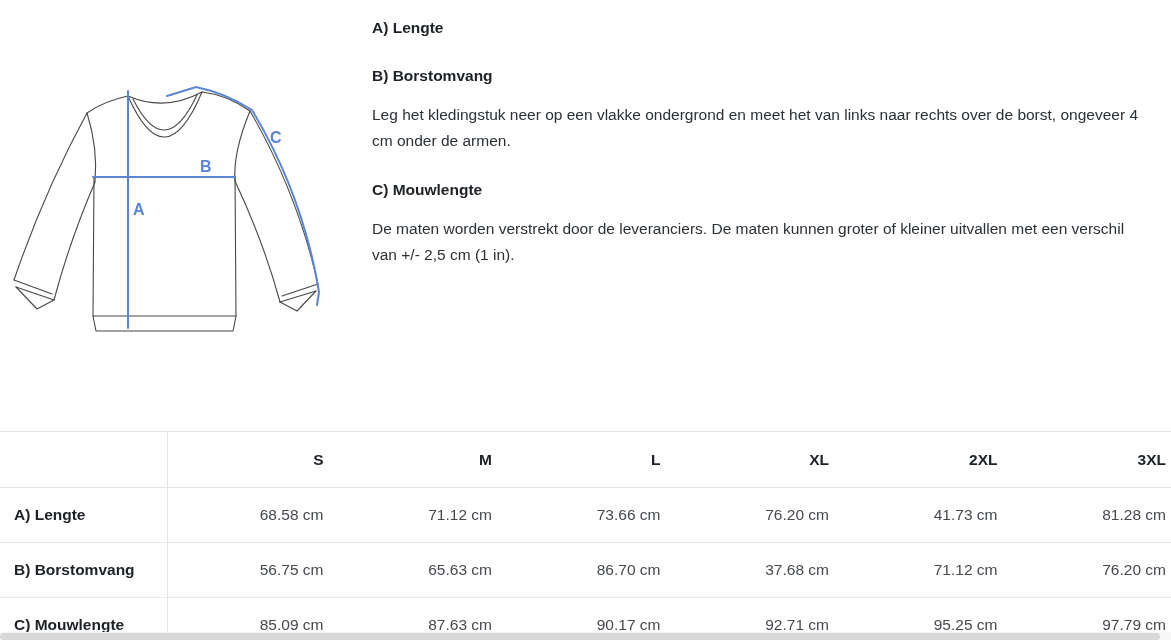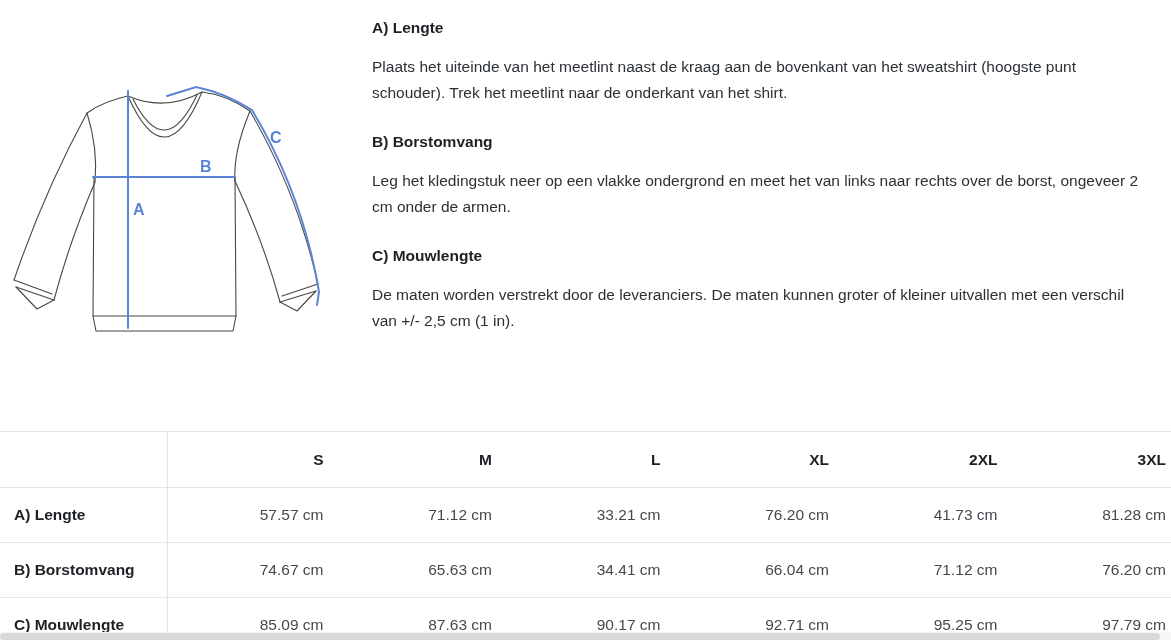--- a/index.html
+++ b/index.html
@@ -93,23 +93,22 @@
       <g fill="#5b84d6" font-family="Liberation Sans, sans-serif" font-size="16" font-weight="700">
         <text x="133" y="215">A</text>
         <text x="200" y="172">B</text>
         <text x="270" y="143">C</text>
       </g>
     </svg>
   </div>
 
   <div class="text-col">
     <div class="heading">A) Lengte</div>
-    <p class="para">Plaats het uiteinde van het meetlint naast de kraag aan de bovenkant van het sweatshirt (hoogste punt schouder). Trek het meetlint naar de onderkant van het shirt.</p>
     <div class="heading">B) Borstomvang</div>
-    <p class="para">Leg het kledingstuk neer op een vlakke ondergrond en meet het van links naar rechts over de borst, ongeveer 2 cm onder de armen.</p>
+    <p class="para">Leg het kledingstuk neer op een vlakke ondergrond en meet het van links naar rechts over de borst, ongeveer 4 cm onder de armen.</p>
     <div class="heading">C) Mouwlengte</div>
     <p class="para">De maten worden verstrekt door de leveranciers. De maten kunnen groter of kleiner uitvallen met een verschil van +/- 2,5 cm (1 in).</p>
   </div>
 
   <div class="table-wrap">
     <table class="size-table">
       <colgroup>
         <col style="width:167px">
         <col style="width:168.5px">
           <col style="width:168.5px">
@@ -125,33 +124,33 @@
           <th class="size">M</th>
           <th class="size">L</th>
           <th class="size">XL</th>
           <th class="size">2XL</th>
           <th class="size">3XL</th>
         </tr>
       </thead>
       <tbody>
         <tr>
           <th class="col-label">A) Lengte</th>
-          <td class="num">57.57 cm</td>
+          <td class="num">68.58 cm</td>
           <td class="num">71.12 cm</td>
-          <td class="num">33.21 cm</td>
+          <td class="num">73.66 cm</td>
           <td class="num">76.20 cm</td>
           <td class="num">41.73 cm</td>
           <td class="num">81.28 cm</td>
         </tr>
         <tr>
           <th class="col-label">B) Borstomvang</th>
-          <td class="num">74.67 cm</td>
+          <td class="num">56.75 cm</td>
           <td class="num">65.63 cm</td>
-          <td class="num">34.41 cm</td>
-          <td class="num">66.04 cm</td>
+          <td class="num">86.70 cm</td>
+          <td class="num">37.68 cm</td>
           <td class="num">71.12 cm</td>
           <td class="num">76.20 cm</td>
         </tr>
         <tr>
           <th class="col-label">C) Mouwlengte</th>
           <td class="num">85.09 cm</td>
           <td class="num">87.63 cm</td>
           <td class="num">90.17 cm</td>
           <td class="num">92.71 cm</td>
           <td class="num">95.25 cm</td>

